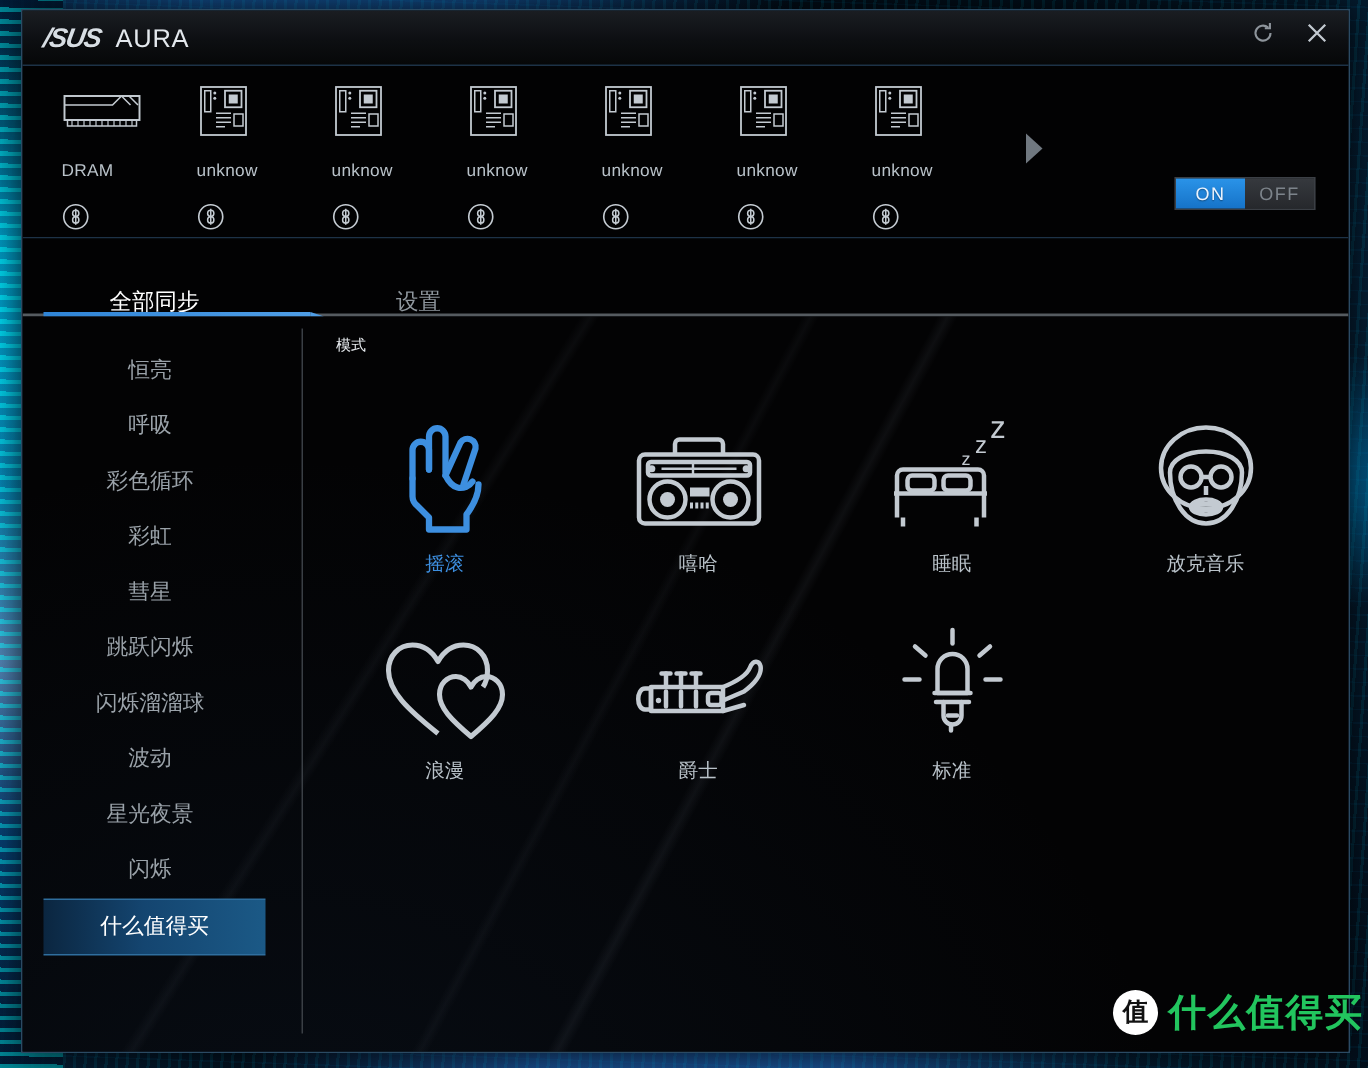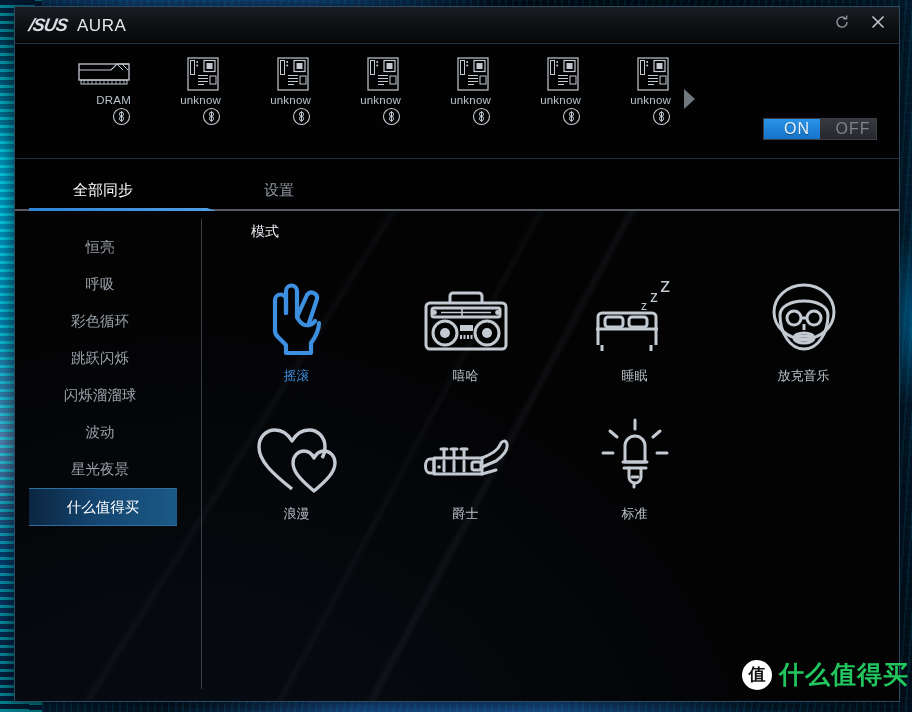--- a/index.html
+++ b/index.html
@@ -58,43 +58,43 @@
   .win-btn{width:22px;height:22px;display:flex;align-items:center;justify-content:center;cursor:pointer;}
   .win-btn svg{display:block;}
   
   #devicestrip{
     position:relative;height:104px;
     background:#020203;
     border-bottom:1px solid #1d3247;
     display:flex;align-items:flex-start;padding:10px 0 0 26px;
   }
   .device{
-    width:90px;display:flex;flex-direction:column;align-items:flex-end;gap:0;cursor:pointer;
+    width:90px;display:flex;flex-direction:column;align-items:flex-start;gap:14px;cursor:pointer;
   }
   .device .devicon{height:40px;display:flex;align-items:center;justify-content:center;}
   .device .devlabel{font-size:11.5px;color:#b9c2c9;letter-spacing:.2px;}
   .device .linkbadge{margin-top:1px;}
   #strip-arrow{
     position:absolute;left:663px;top:40px;width:22px;height:30px;
     display:flex;align-items:center;justify-content:center;cursor:pointer;
   }
   #onoff{
     position:absolute;right:22px;bottom:18px;display:flex;
     border:1px solid #3b3f45;background:#16181b;
   }
   #onoff div{
     width:46px;height:20px;line-height:20px;text-align:center;
-    font-size:16px;letter-spacing:1px;cursor:pointer;padding-left:10px;
+    font-size:12px;letter-spacing:1px;cursor:pointer;
   }
   #onoff .on{background:linear-gradient(180deg,#2a93e8,#1673c8);color:#eaf4ff;text-shadow:0 1px 1px rgba(0,0,0,.4);}
   #onoff .off{background:linear-gradient(180deg,#36393e,#26282c);color:#7d848b;}
   
   #tabs{
     position:relative;height:44px;background:#020203;
-    display:flex;align-items:center;padding-top:8px;
+    display:flex;align-items:flex-end;padding-top:8px;
   }
   .tab{
     width:176px;text-align:center;font-size:15px;color:#8f979e;cursor:pointer;
     padding-top:2px;
   }
   .tab.active{color:#ffffff;}
   #tabrule{position:absolute;left:0;bottom:0;width:884px;height:2px;background:#555b60;}
   #tabunderline{position:absolute;left:14px;bottom:0;width:178px;height:3px;
     background:linear-gradient(90deg,#2f84d6,#4f9ee6);
   }
@@ -124,21 +124,21 @@
     color:#ffffff;
     background:linear-gradient(90deg,#0c2a47 0%,#14466f 40%,#1a5party 0%,#1b5580 100%);
     background:linear-gradient(90deg,#0b2640 0%,#144570 45%,#1b5986 100%);
     border-top:1px solid #2f6e9e;border-bottom:1px solid #2f6e9e;
     margin:0 8px 0 14px;height:36px;line-height:36px;
   }
   .side-item.effect{color:#8f979e;font-size:14px;}
   #divider{position:absolute;left:186px;top:8px;width:1px;height:470px;background:#3a3f45;}
   
   #content{position:absolute;left:187px;top:0;right:0;height:510px;}
-  #mode-label{position:absolute;left:49px;top:12px;font-size:14px;color:#e9edf1;}
+  #mode-label{position:absolute;left:22px;top:12px;font-size:10px;color:#e9edf1;}
   #grid{
     position:absolute;left:10px;top:62px;width:676px;
     display:grid;grid-template-columns:repeat(4,1fr);row-gap:26px;
   }
   .mode-cell{
     display:flex;flex-direction:column;align-items:center;gap:10px;cursor:pointer;
   }
   .mode-cell .iconbox{height:84px;display:flex;align-items:flex-end;justify-content:center;}
   .mode-cell .mlabel{font-size:13px;color:#b9c2c9;}
   .mode-cell.selected .mlabel{color:#3d8fe0;}
@@ -384,24 +384,27 @@
     <div id="tabrule"></div>
     <div id="tabunderline"></div>
   </div>
 
   <div id="body">
 
     <div id="sidebar">
       <div class="side-item">恒亮</div>
       <div class="side-item">呼吸</div>
       <div class="side-item">彩色循环</div>
+      <div class="side-item">彩虹</div>
+      <div class="side-item">彗星</div>
       <div class="side-item">跳跃闪烁</div>
       <div class="side-item">闪烁溜溜球</div>
       <div class="side-item">波动</div>
       <div class="side-item">星光夜景</div>
+      <div class="side-item">闪烁</div>
       <div class="side-item selected">什么值得买</div>
     </div>
 
     <div id="divider"></div>
 
     <div id="content">
       <div id="mode-label">模式</div>
 
       <div id="grid">
 

